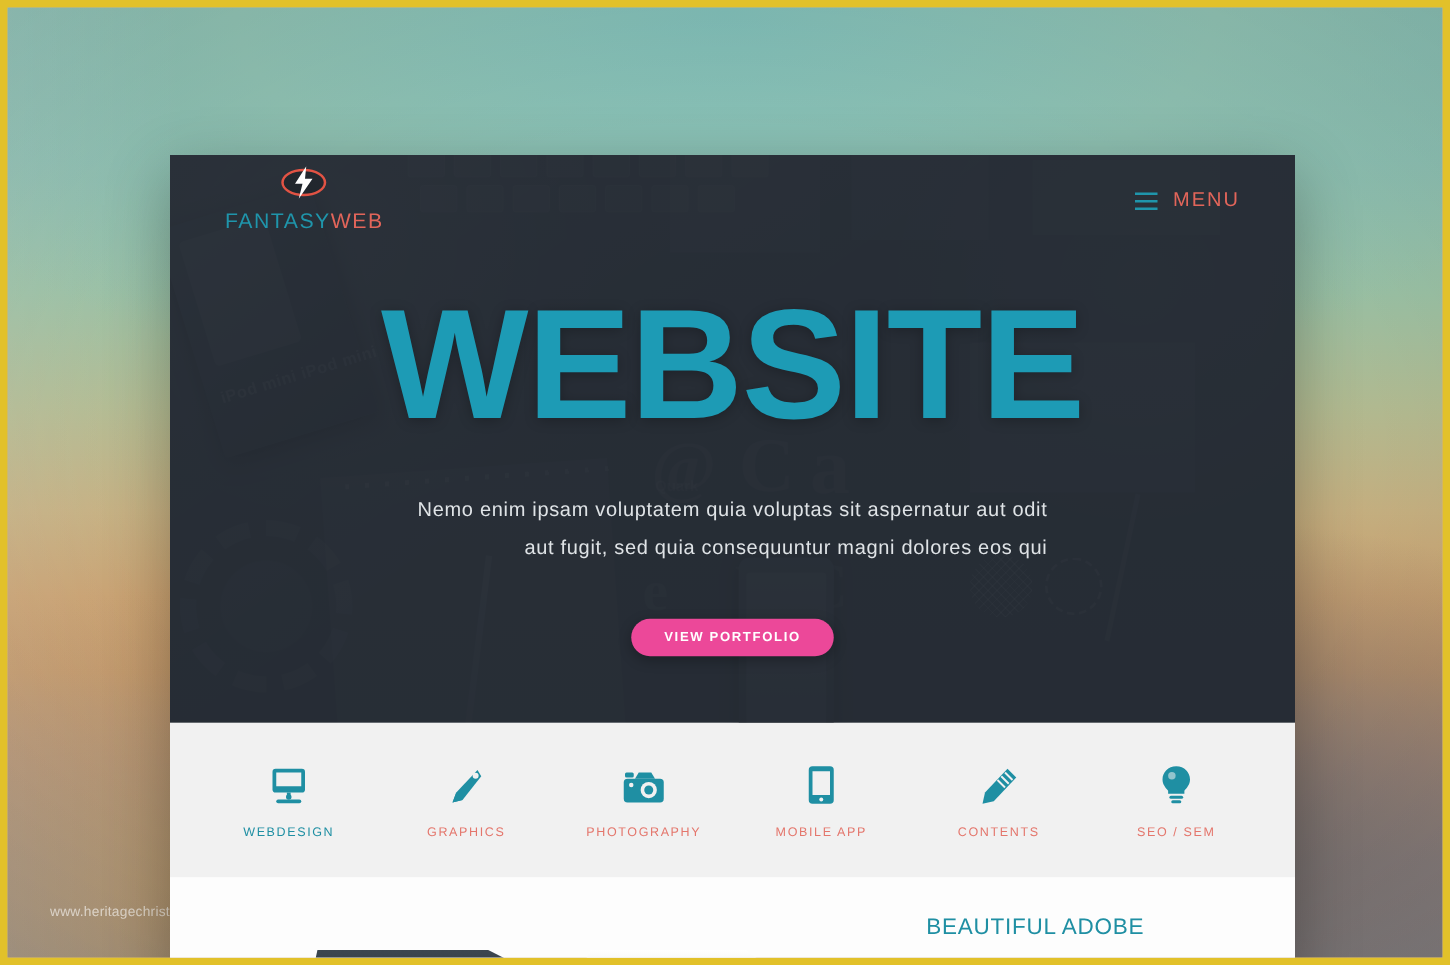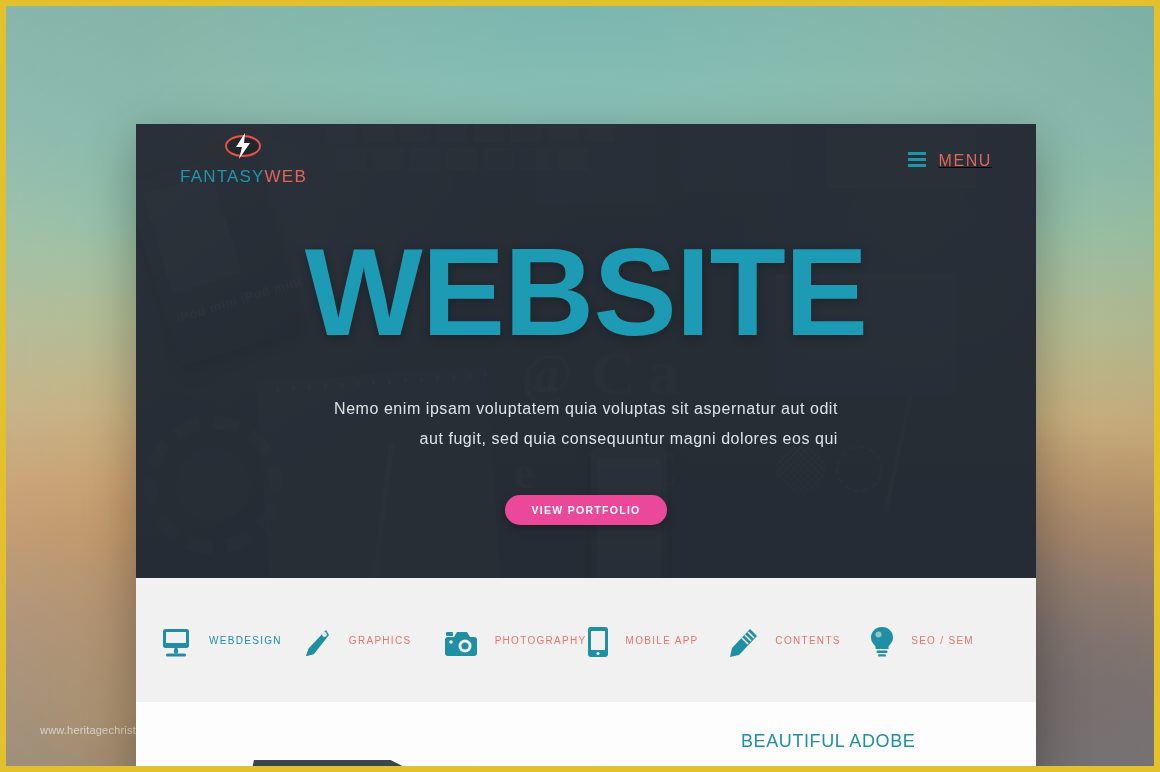--- a/index.html
+++ b/index.html
@@ -186,21 +186,21 @@
   #logoBadge .ring {
     position:absolute; inset:0; border-radius:50%;
     border:2.5px solid #e25344;
     background:rgba(0,0,0,.18);
   }
   #logoBadge svg { position:absolute; left:9px; top:-2px; }
   #logoText { font-size:17px; letter-spacing:1.2px; font-weight:500; }
   #logoText .a { color:#1f95ab; }
   #logoText .b { color:#e2655a; }
   #navSpacer { flex:1; }
-  #menuBtn { display:flex; align-items:flex-start; gap:12px; cursor:pointer;text-decoration:underline; }
+  #menuBtn { display:flex; align-items:center; gap:12px; cursor:pointer; }
   #burger { display:flex; flex-direction:column; gap:3.5px; }
   #burger i { display:block; width:18px; height:2.6px; background:#1f95ab; }
   #menuLabel { color:#e2655a; font-size:16px; letter-spacing:1.6px; }
 
   
   #heroContent {
     position:absolute; left:0; top:0; width:100%; height:100%;
     display:flex; flex-direction:column; align-items:center;
     justify-content:flex-start; z-index:4;
     padding-top:108px;
@@ -230,21 +230,21 @@
 
   
   #services {
     height:124px;
     background:#f1f1f1;
     display:flex; align-items:center;
     padding:0 24px;
   }
   .svc {
     flex:1;
-    display:flex; flex-direction:row;
+    display:flex; flex-direction:column;
     align-items:center; gap:17px;
     cursor:pointer;
     text-align:center;
   }
   .svcIcon { height:36px; display:flex; align-items:flex-end; }
   .svcIcon svg { display:block; }
   .svcLabel { font-size:10px; letter-spacing:1.3px; }
   .svcLabel.teal { color:#1f8fa3; }
   .svcLabel.coral { color:#e4766c; }
 

